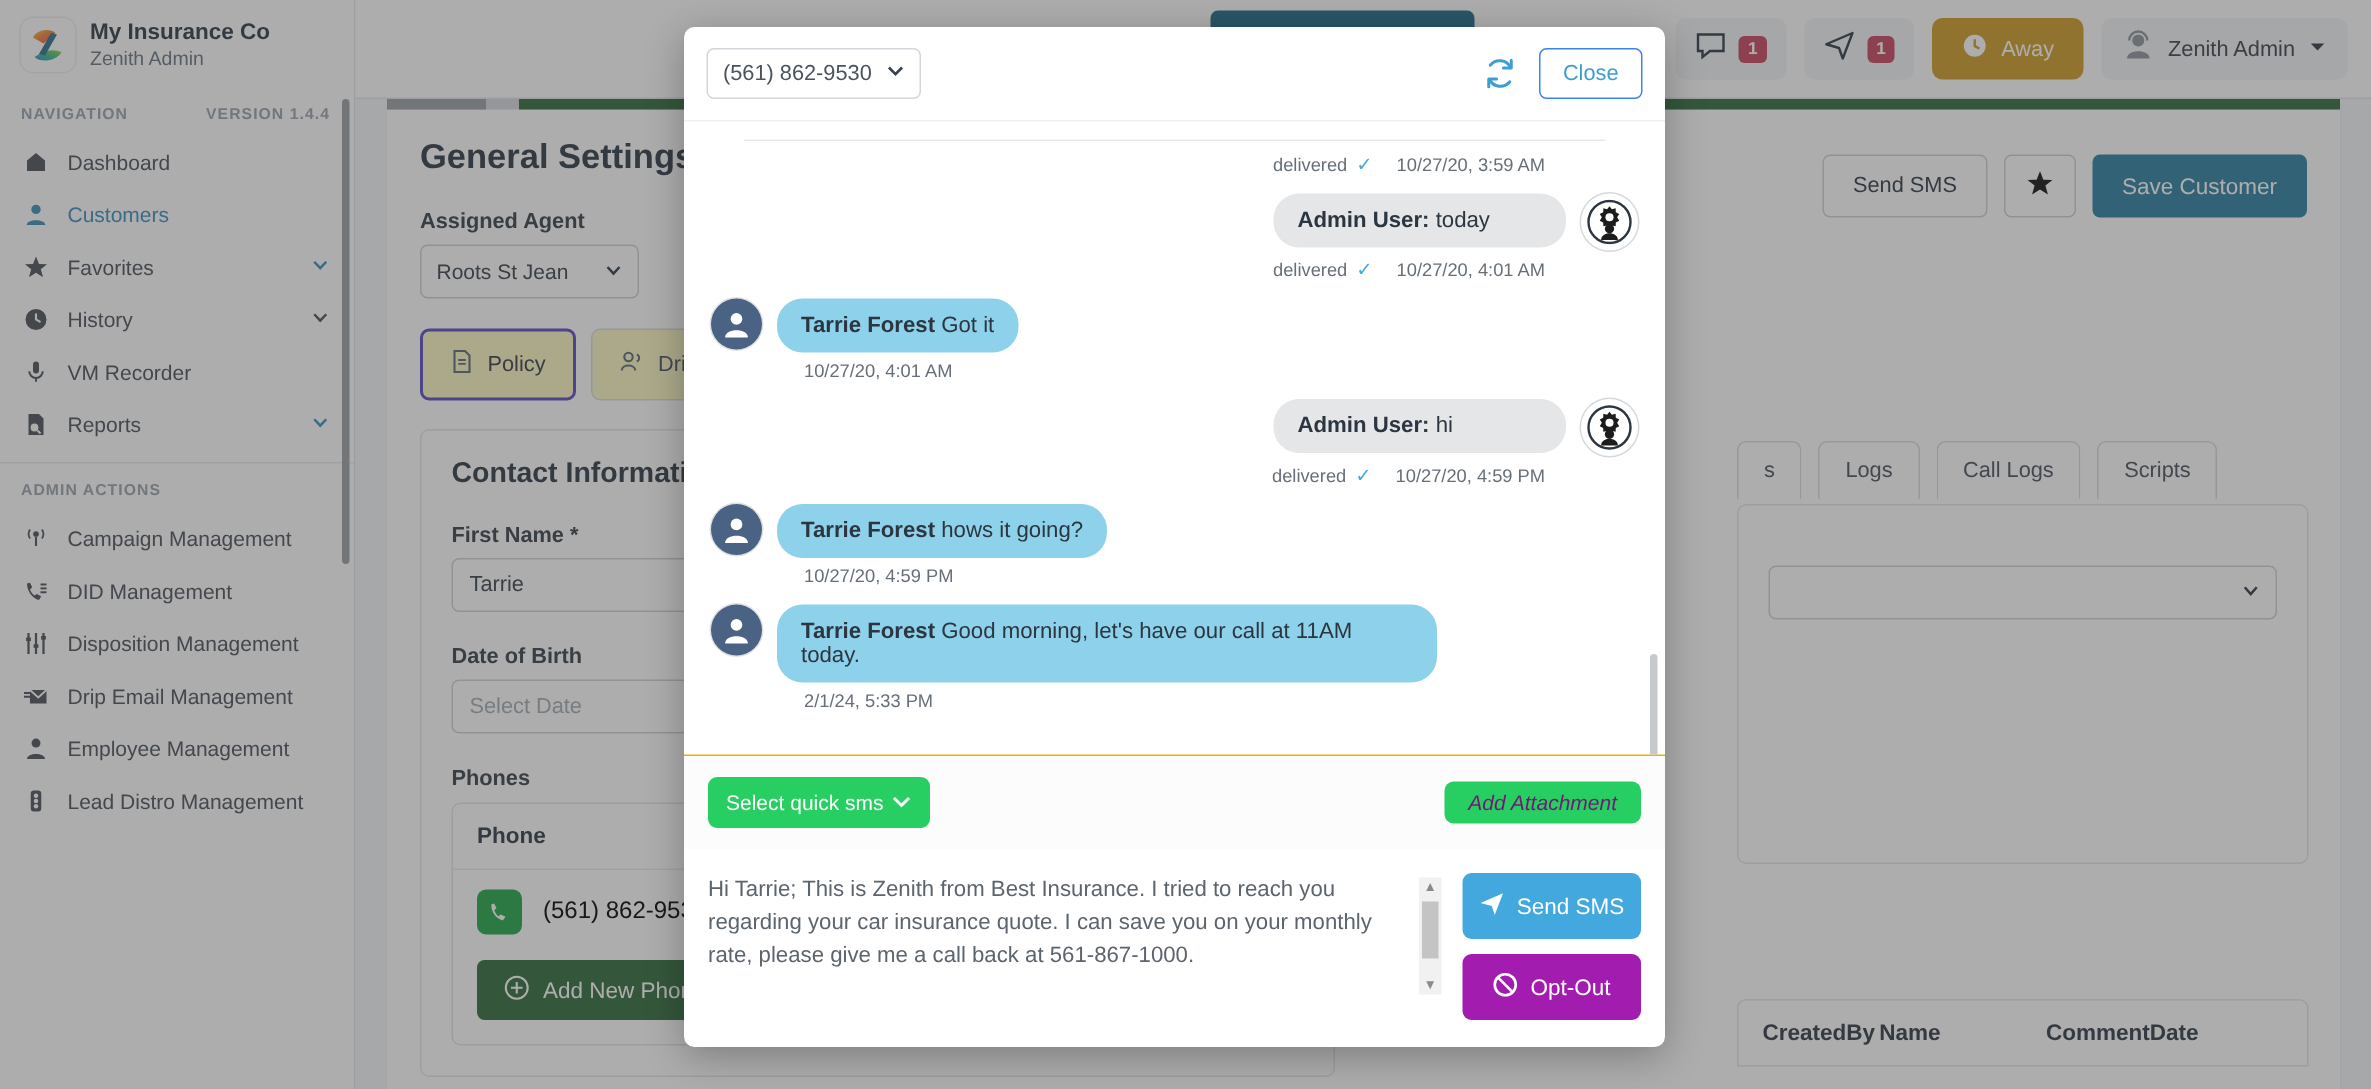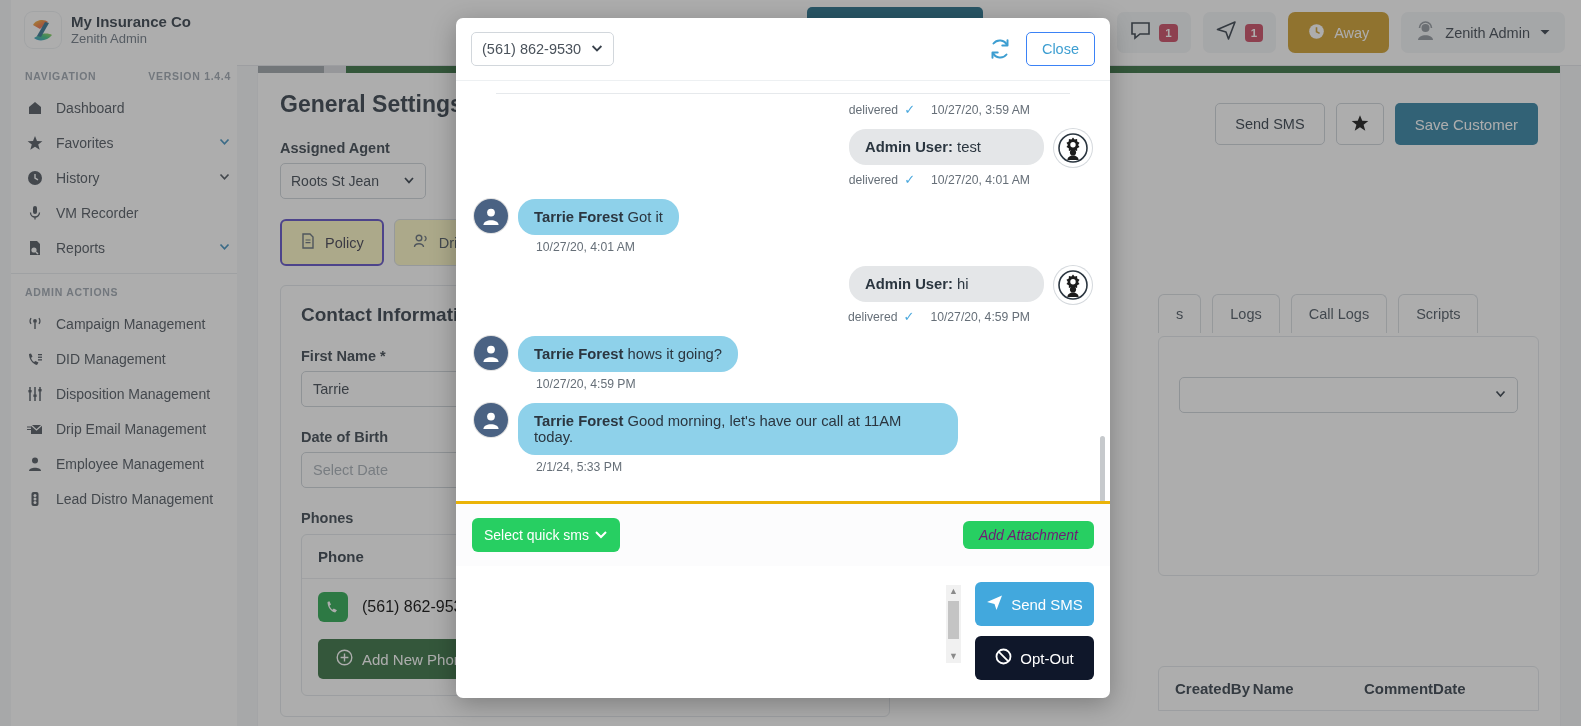--- a/index.html
+++ b/index.html
@@ -10,21 +10,21 @@
     background: #f4f6f9;
   }
   #app { position: relative; width: 1581px; height: 726px; }
 
   
   .backdrop-layer { position: absolute; inset: 0; }
   .dim { position: absolute; inset: 0; background: rgba(60,60,60,0.42); z-index: 50; pointer-events: none; }
 
   
   .sidebar {
-    position: absolute; left: 11px; top: 0; width: 237px; height: 726px;
+    position: absolute; left: 0; top: 0; width: 237px; height: 726px;
     background: #ffffff; border-right: 1px solid #e3e6ea;
     overflow: hidden;
   }
   .brand { display: flex; align-items: center; gap: 10px; padding: 12px 14px 10px 14px; }
   .brand-logo {
     width: 36px; height: 36px; border-radius: 8px; background: #fff;
     box-shadow: 0 0 0 1px #eceff2; position: relative; flex: 0 0 auto; overflow: hidden;
   }
   .brand-text .b1 { font-size: 15px; color: #2f3a45; font-weight: 600; line-height: 17px; }
   .brand-text .b2 { font-size: 13px; color: #6b7682; line-height: 17px; }
@@ -198,21 +198,21 @@
   .meta-out {
     font-size: 12.2px; color: #666f78; margin: 5px 62px 12px 0;
     display: flex; justify-content: flex-end; align-items: center; gap: 6px;
   }
   .meta-out .tick { color: #4aa8dd; font-size: 13px; }
   .meta-out .ts { margin-left: 10px; }
   .chat-scroll { position: absolute; right: 5px; top: 355px; width: 5px; height: 75px; background: #c6c9cc; border-radius: 3px; }
 
   .composer-top {
     display: flex; align-items: center; justify-content: space-between;
-    padding: 14px 16px; border-top: 3px solid #eab308; background: #fcfcfd; flex: 0 0 auto;
+    padding: 14px 16px; border-top: 1px solid #eab308; background: #fcfcfd; flex: 0 0 auto;
   }
   .btn-green {
     background: #27cf62; color: #701a75; border: none; border-radius: 6px; height: 28px;
     padding: 0 16px; font-size: 14px; cursor: pointer; font-family: inherit;
     display: flex; align-items: center; font-style: italic;
   }
   .qsms {
     background: #27cf62; color: #fff; border: none; border-radius: 6px; height: 34px;
     width: 148px; padding: 0 12px; font-size: 14px; cursor: pointer; font-family: inherit;
     display: flex; align-items: center; justify-content: space-between; overflow: hidden;
@@ -231,21 +231,21 @@
   }
   .ta-sb .thumb { position: absolute; top: 16px; width: 11px; height: 38px; background: #c4c4c4; }
   .ta-sb .arr { font-size: 9px; color: #8a8a8a; line-height: 9px; z-index: 2; }
   .send-col { display: flex; flex-direction: column; gap: 10px; flex: 0 0 auto; }
   .btn-send {
     background: #42a8dd; color: #fff; border: none; border-radius: 6px; height: 44px;
     width: 119px; font-size: 15px; cursor: pointer; font-family: inherit;
     display: flex; align-items: center; justify-content: center; gap: 8px;
   }
   .btn-optout {
-    background: #0f172a; color: #fff; border: none; border-radius: 6px; height: 44px;
+    background: #a21caf; color: #fff; border: none; border-radius: 6px; height: 44px;
     width: 119px; font-size: 15px; cursor: pointer; font-family: inherit;
     display: flex; align-items: center; justify-content: center; gap: 8px;
   }
   .teal-top-btn {
     position: absolute; left: 807px; top: 7px; width: 176px; height: 34px;
     background: #1d6a86; border-radius: 5px; z-index: 40;
   }
 </style>
 </head>
 <body>
@@ -286,20 +286,29 @@
         <span>VERSION 1.4.4</span>
       </div>
 
       <div class="nav-item">
         <span class="ni-ic">
             <svg width="16" height="16" viewBox="0 0 16 16">
               <path d="M2 7 L8 2 L14 7 L14 14 L2 14 Z" fill="#4a525b"></path>
             </svg>
           </span>
         <span>Dashboard</span>
+      </div>
+      <div class="nav-item active">
+        <span class="ni-ic">
+            <svg width="16" height="16" viewBox="0 0 16 16">
+              <circle cx="8" cy="4.6" r="3.1" fill="#3b8dbd"></circle>
+              <path d="M1.8 15 C1.8 10.8 14.2 10.8 14.2 15 Z" fill="#3b8dbd"></path>
+            </svg>
+          </span>
+        <span>Customers</span>
       </div>
       <div class="nav-item">
         <span class="ni-ic">
             <svg width="16" height="16" viewBox="0 0 16 16">
               <path d="M8 1 L10 6 L15.4 6.2 L11.2 9.5 L12.7 14.8 L8 11.8 L3.3 14.8 L4.8 9.5 L0.6 6.2 L6 6 Z" fill="#4a525b"></path>
             </svg>
           </span>
         <span>Favorites</span>
         <span class="caret"><svg width="13" height="13" viewBox="0 0 13 13">
               <path d="M2.5 4.5 L6.5 8.8 L10.5 4.5" stroke="#3b8dbd" stroke-width="1.7" fill="none"></path>
@@ -586,21 +595,21 @@
 
       <div class="meta-out">
         <span>delivered</span>
         <span class="tick">✓</span>
         <span class="ts">10/27/20, 3:59 AM</span>
       </div>
 
       <div class="msg-row out">
         <div class="bubble-out">
           <span class="sender">Admin User:</span>
-          <span>test</span>
+          <span>today</span>
         </div>
         <div class="avatar-admin">
           <svg width="30" height="30" viewBox="0 0 30 30">
             <circle cx="15" cy="15" r="14" fill="#fff" stroke="#2b3640" stroke-width="1.6"></circle>
             <path d="M15 4.5 l1.6 2.0 2.5 -0.6 0.1 2.6 2.3 1.2 -1.4 2.2 1.4 2.2 -2.3 1.2 -0.1 2.6 -2.5 -0.6 -1.6 2.0 -1.6 -2.0 -2.5 0.6 -0.1 -2.6 -2.3 -1.2 1.4 -2.2 -1.4 -2.2 2.3 -1.2 0.1 -2.6 2.5 0.6 Z" fill="#1c1c1c"></path>
             <circle cx="15" cy="11.8" r="2.7" fill="#fff"></circle>
             <circle cx="15" cy="19.5" r="3.1" fill="#1c1c1c"></circle>
             <path d="M9.4 27 C9.4 21 20.6 21 20.6 27 Z" fill="#1c1c1c"></path>
           </svg>
         </div>
@@ -682,20 +691,22 @@
         <span class="lbl">Select quick sms</span>
         <span><svg width="14" height="14" viewBox="0 0 14 14">
               <path d="M2 5 L7 10 L12 5" stroke="#fff" stroke-width="2" fill="none"></path>
             </svg></span>
       </div>
       <button class="btn-green">Add Attachment</button>
     </div>
 
     <div class="composer-bot">
       <div class="ta-wrap">
+        <div class="ta">Hi Tarrie;
+This is Zenith from Best Insurance. I tried to reach you regarding your car insurance quote. I can save you on your monthly rate, please give me a call back at 561-867-1000.</div>
         <div class="ta-sb">
           <span class="arr">▲</span>
           <div class="thumb"></div>
           <span class="arr">▼</span>
         </div>
       </div>
       <div class="send-col">
         <button class="btn-send">
           <span><svg width="17" height="17" viewBox="0 0 17 17">
                 <path d="M1 8 L16 1.5 L10.5 16 L8.5 10 Z" fill="#fff"></path>

